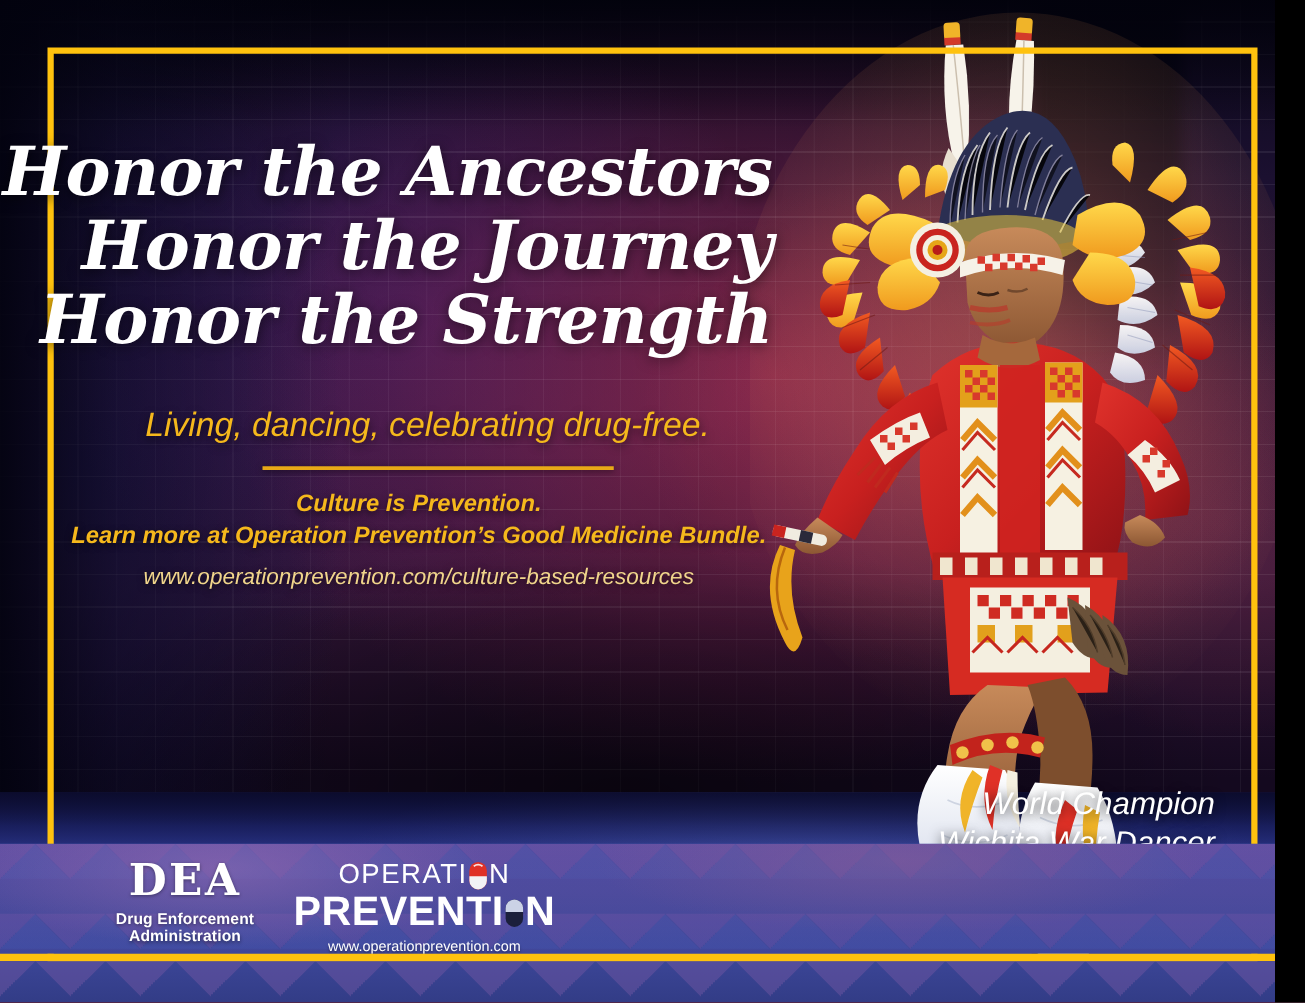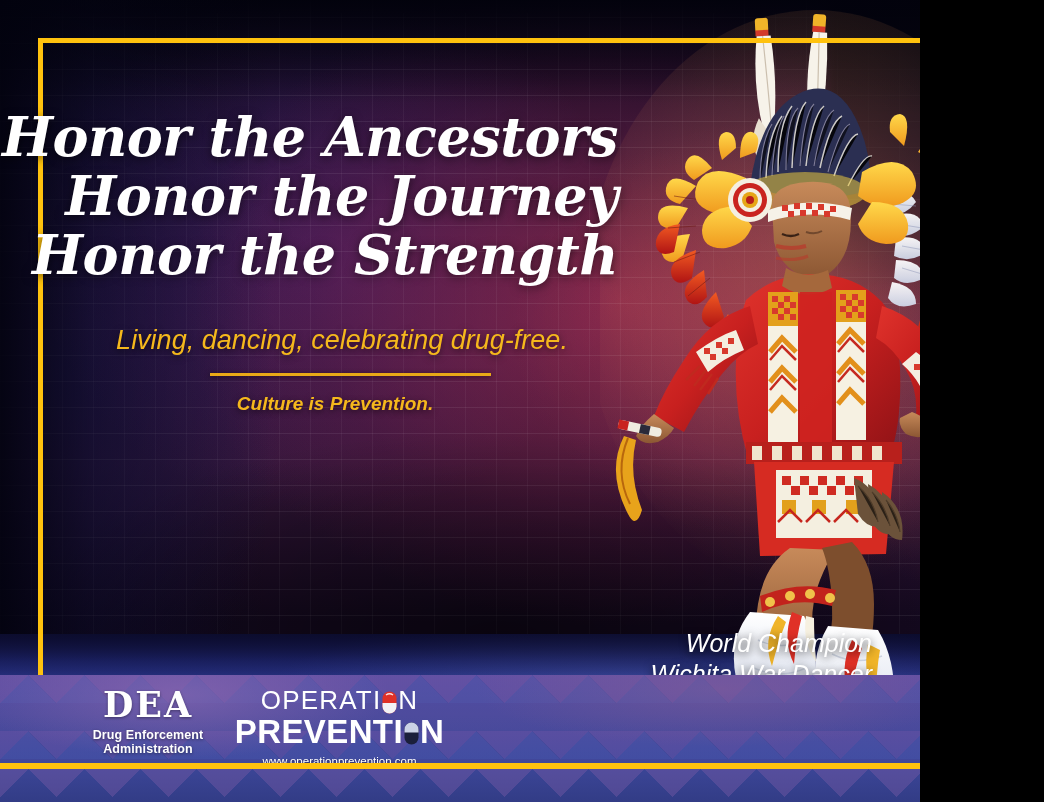--- a/index.html
+++ b/index.html
@@ -2,21 +2,21 @@
 <html><head>
 <meta charset="utf-8">
 <title>Honor the Ancestors Poster</title>
 <style>
   * { margin:0; padding:0; box-sizing:border-box; }
   html,body { background:#000; }
   body { font-family:"Liberation Sans", sans-serif; }
 
   .poster{
     position:relative;
-    width:920px; height:802px;
+    width:1020px; height:802px;
     overflow:hidden;
     background:#be185d;
   }
 
   
   .photo{ position:absolute; inset:0; overflow:hidden; }
 
   .wall{
     position:absolute; left:0; top:0; width:1044px; height:642px;
     background:
@@ -182,21 +182,21 @@
     font-size:12.5px; color:#fff; letter-spacing:.1px;
     text-shadow:0 1px 3px rgba(0,0,0,.45);
   }
 
   
   .op{ position:absolute; left:252px; top:12px; width:175px; }
   .op-l1, .op-l2{
     font-family:"Liberation Sans", sans-serif; color:#fff;
     line-height:1; display:flex; align-items:center; justify-content:center;
   }
-  .op-l1{ font-size:26px; letter-spacing:1.2px; font-weight:400; }
+  .op-l1{ font-size:22px; letter-spacing:1.2px; font-weight:400; }
   .op-l2{ font-size:33px; letter-spacing:.4px; font-weight:700; margin-top:2px; }
   .pill{ display:inline-block; width:15px; height:23px; margin:0 1px; position:relative; top:2px; }
   .pill svg{ display:block; }
   .op-url{
     margin-top:7px; text-align:center;
     font-family:"Liberation Sans", sans-serif; font-size:11.5px; color:#fff;
     text-shadow:0 1px 2px rgba(0,0,0,.4);
   }
 
   .logobar-gold{
@@ -580,22 +580,24 @@
       <span class="h-line">Honor the Journey</span>
       <span class="h-line">Honor the Strength</span>
     </div>
 
     <div class="tagline">Living, dancing, celebrating drug-free.</div>
 
     <div class="rule"></div>
 
     <div class="sub">
       <div>Culture is Prevention.</div>
+      <div>Learn more at Operation Prevention’s Good Medicine Bundle.</div>
     </div>
 
+    <div class="url">www.operationprevention.com/culture-based-resources</div>
   </div>
 
   <div class="caption">
     <span>World Champion</span>
     <span>Wichita War Dancer</span>
   </div>
 
   <div class="logobar">
     <div class="tri"></div>
     <div class="wash"></div>

